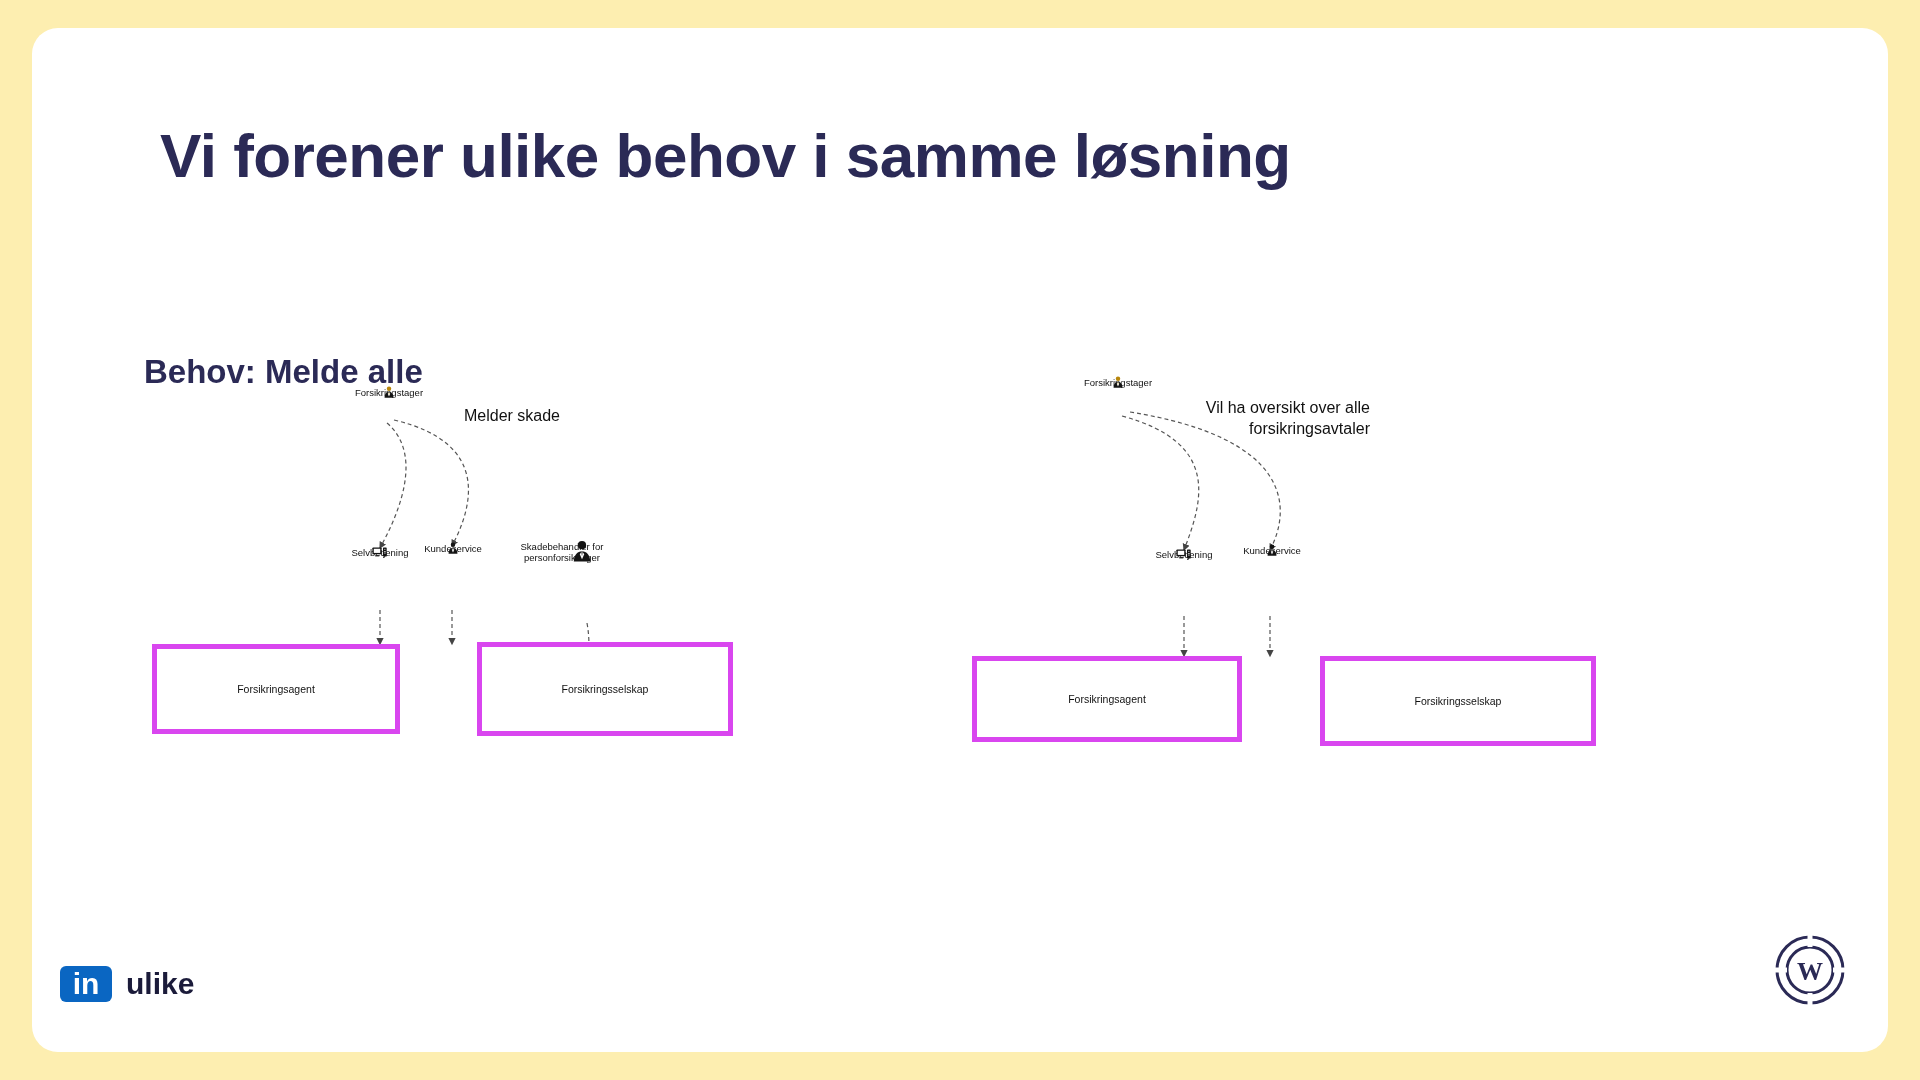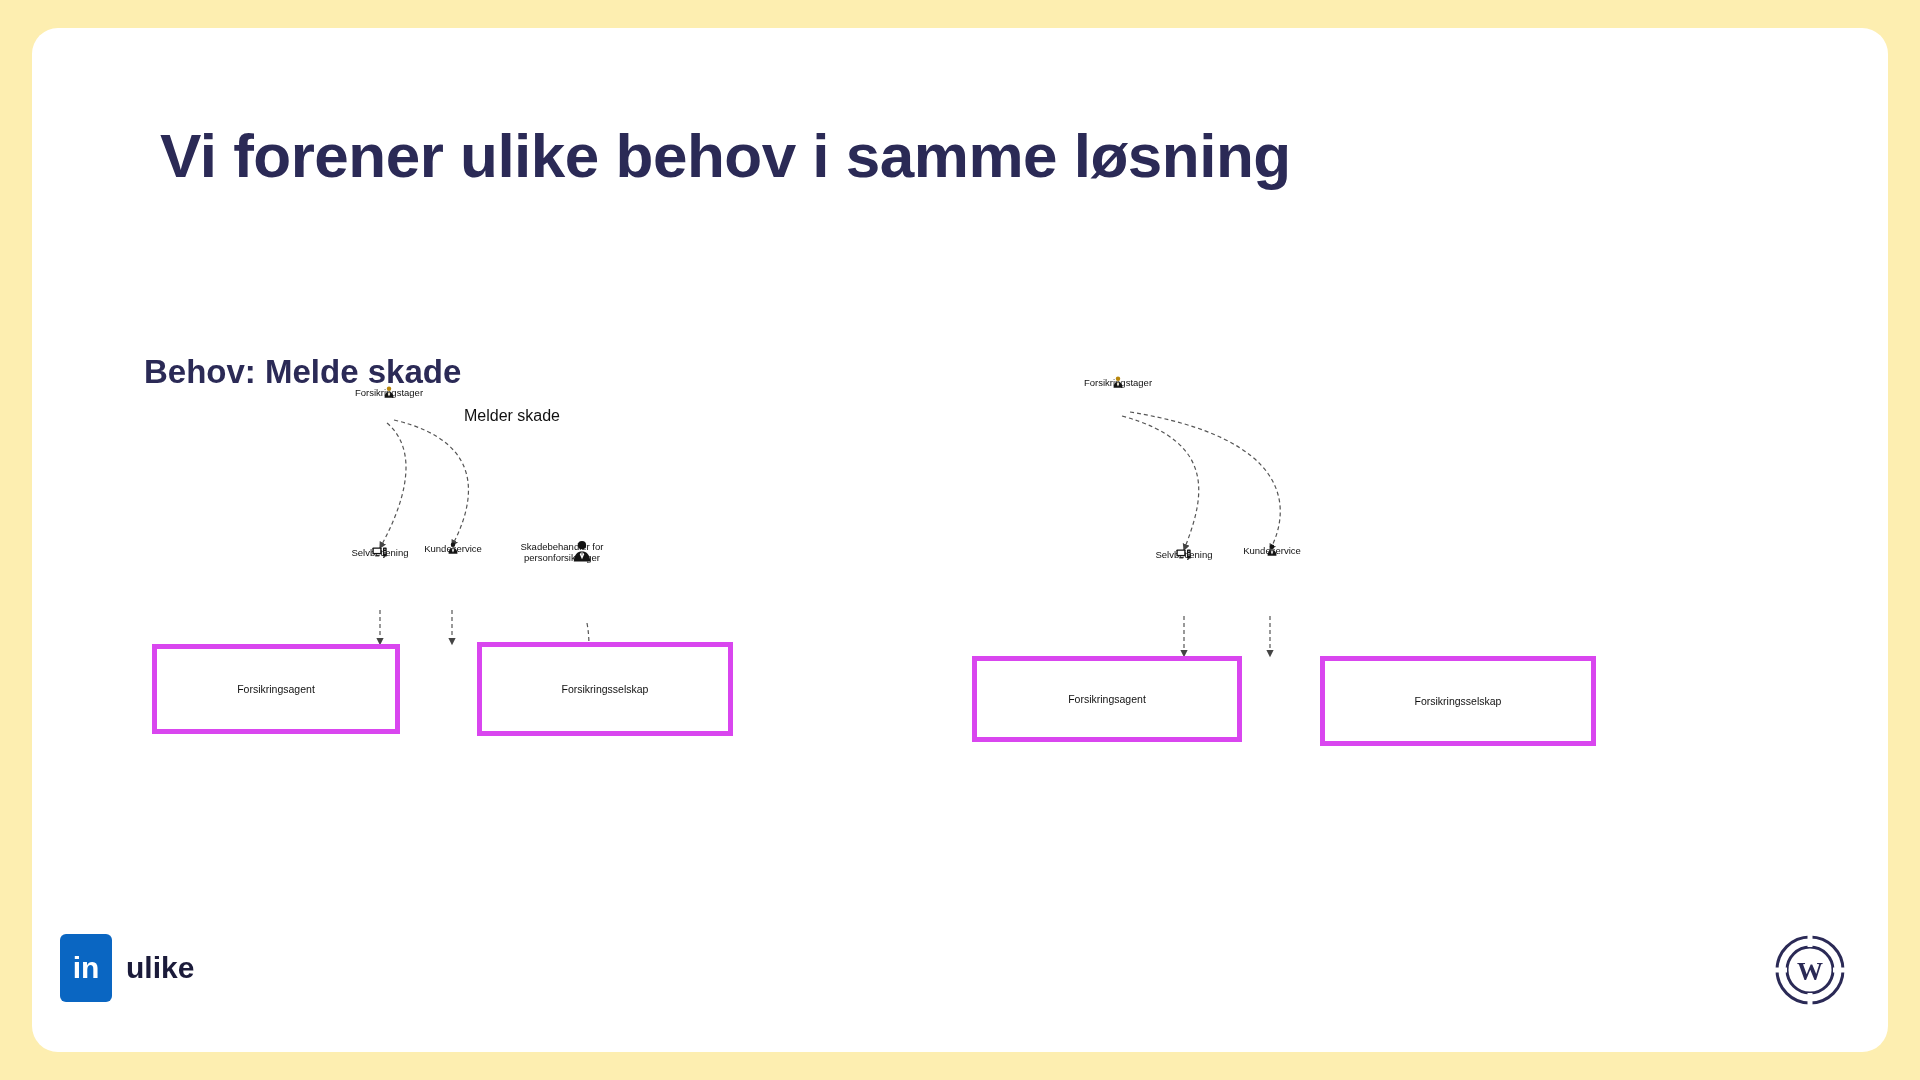--- a/index.html
+++ b/index.html
@@ -74,21 +74,21 @@
     white-space: pre-line;
   }
 
   
   #footer-brand {
     position: absolute;
     left: 28px; bottom: 50px;
     display: flex; align-items: center; gap: 14px;
   }
   #li-badge {
-    width: 52px; height: 68px;
+    width: 52px; height: 36px;
     background: #0a66c2;
     border-radius: 6px;
     display: flex; align-items: center; justify-content: center;
     color: #fff; font-size: 30px; font-weight: bold;
     font-family: "Liberation Sans", sans-serif;
   }
   #footer-name {
     font-size: 30px; font-weight: bold; color: #1b1b3a;
   }
   #logo-mark {
@@ -97,21 +97,21 @@
     width: 76px; height: 76px;
   }
 </style>
 </head>
 <body>
 
 <div id="slide-frame">
 
   <div id="slide-title">Vi forener ulike behov i samme løsning</div>
 
-  <div class="section-heading" id="heading-left">Behov: Melde skade</div>
+  <div class="section-heading" id="heading-left">Behov: Melde alle</div>
 
   <div class="panel" id="panel-left">
     <svg viewBox="0 0 820 470" preserveAspectRatio="none">
       <defs>
         <marker id="ahL" markerWidth="7" markerHeight="7" refX="5" refY="3" orient="auto">
           <path d="M0,0 L6,3 L0,6 z" fill="#444"></path>
         </marker>
       </defs>
 
       <path d="M255,25 C290,55 270,110 248,150" fill="none" stroke="#555" stroke-width="1.2" stroke-dasharray="4 3" marker-end="url(#ahL)"></path>
@@ -237,20 +237,22 @@
         <svg width="52" height="52" viewBox="0 0 64 64">
           <circle cx="32" cy="14" r="11" fill="#141414"></circle>
           <path d="M10,58 C10,40 20,30 32,30 C44,30 54,40 54,58 Z" fill="#141414"></path>
           <path d="M32,30 L26,38 L32,52 L38,38 Z" fill="#ffffff"></path>
           <path d="M30,32 L32,44 L34,32 Z" fill="#3a3a3a"></path>
         </svg>
       </span>
       <span class="caption">Kundeservice</span>
     </div>
 
+    <div class="edge-label" style="left: 168px; top: 0px; width: 230px;">Vil ha oversikt over alle
+forsikringsavtaler</div>
 
     <div class="box" style="left: 0px; top: 258px; width: 270px; height: 86px;">
       <span>Forsikringsagent</span>
     </div>
     <div class="box" style="left: 348px; top: 258px; width: 276px; height: 90px;">
       <span>Forsikringsselskap</span>
     </div>
   </div>
 
   <div id="footer-brand">

